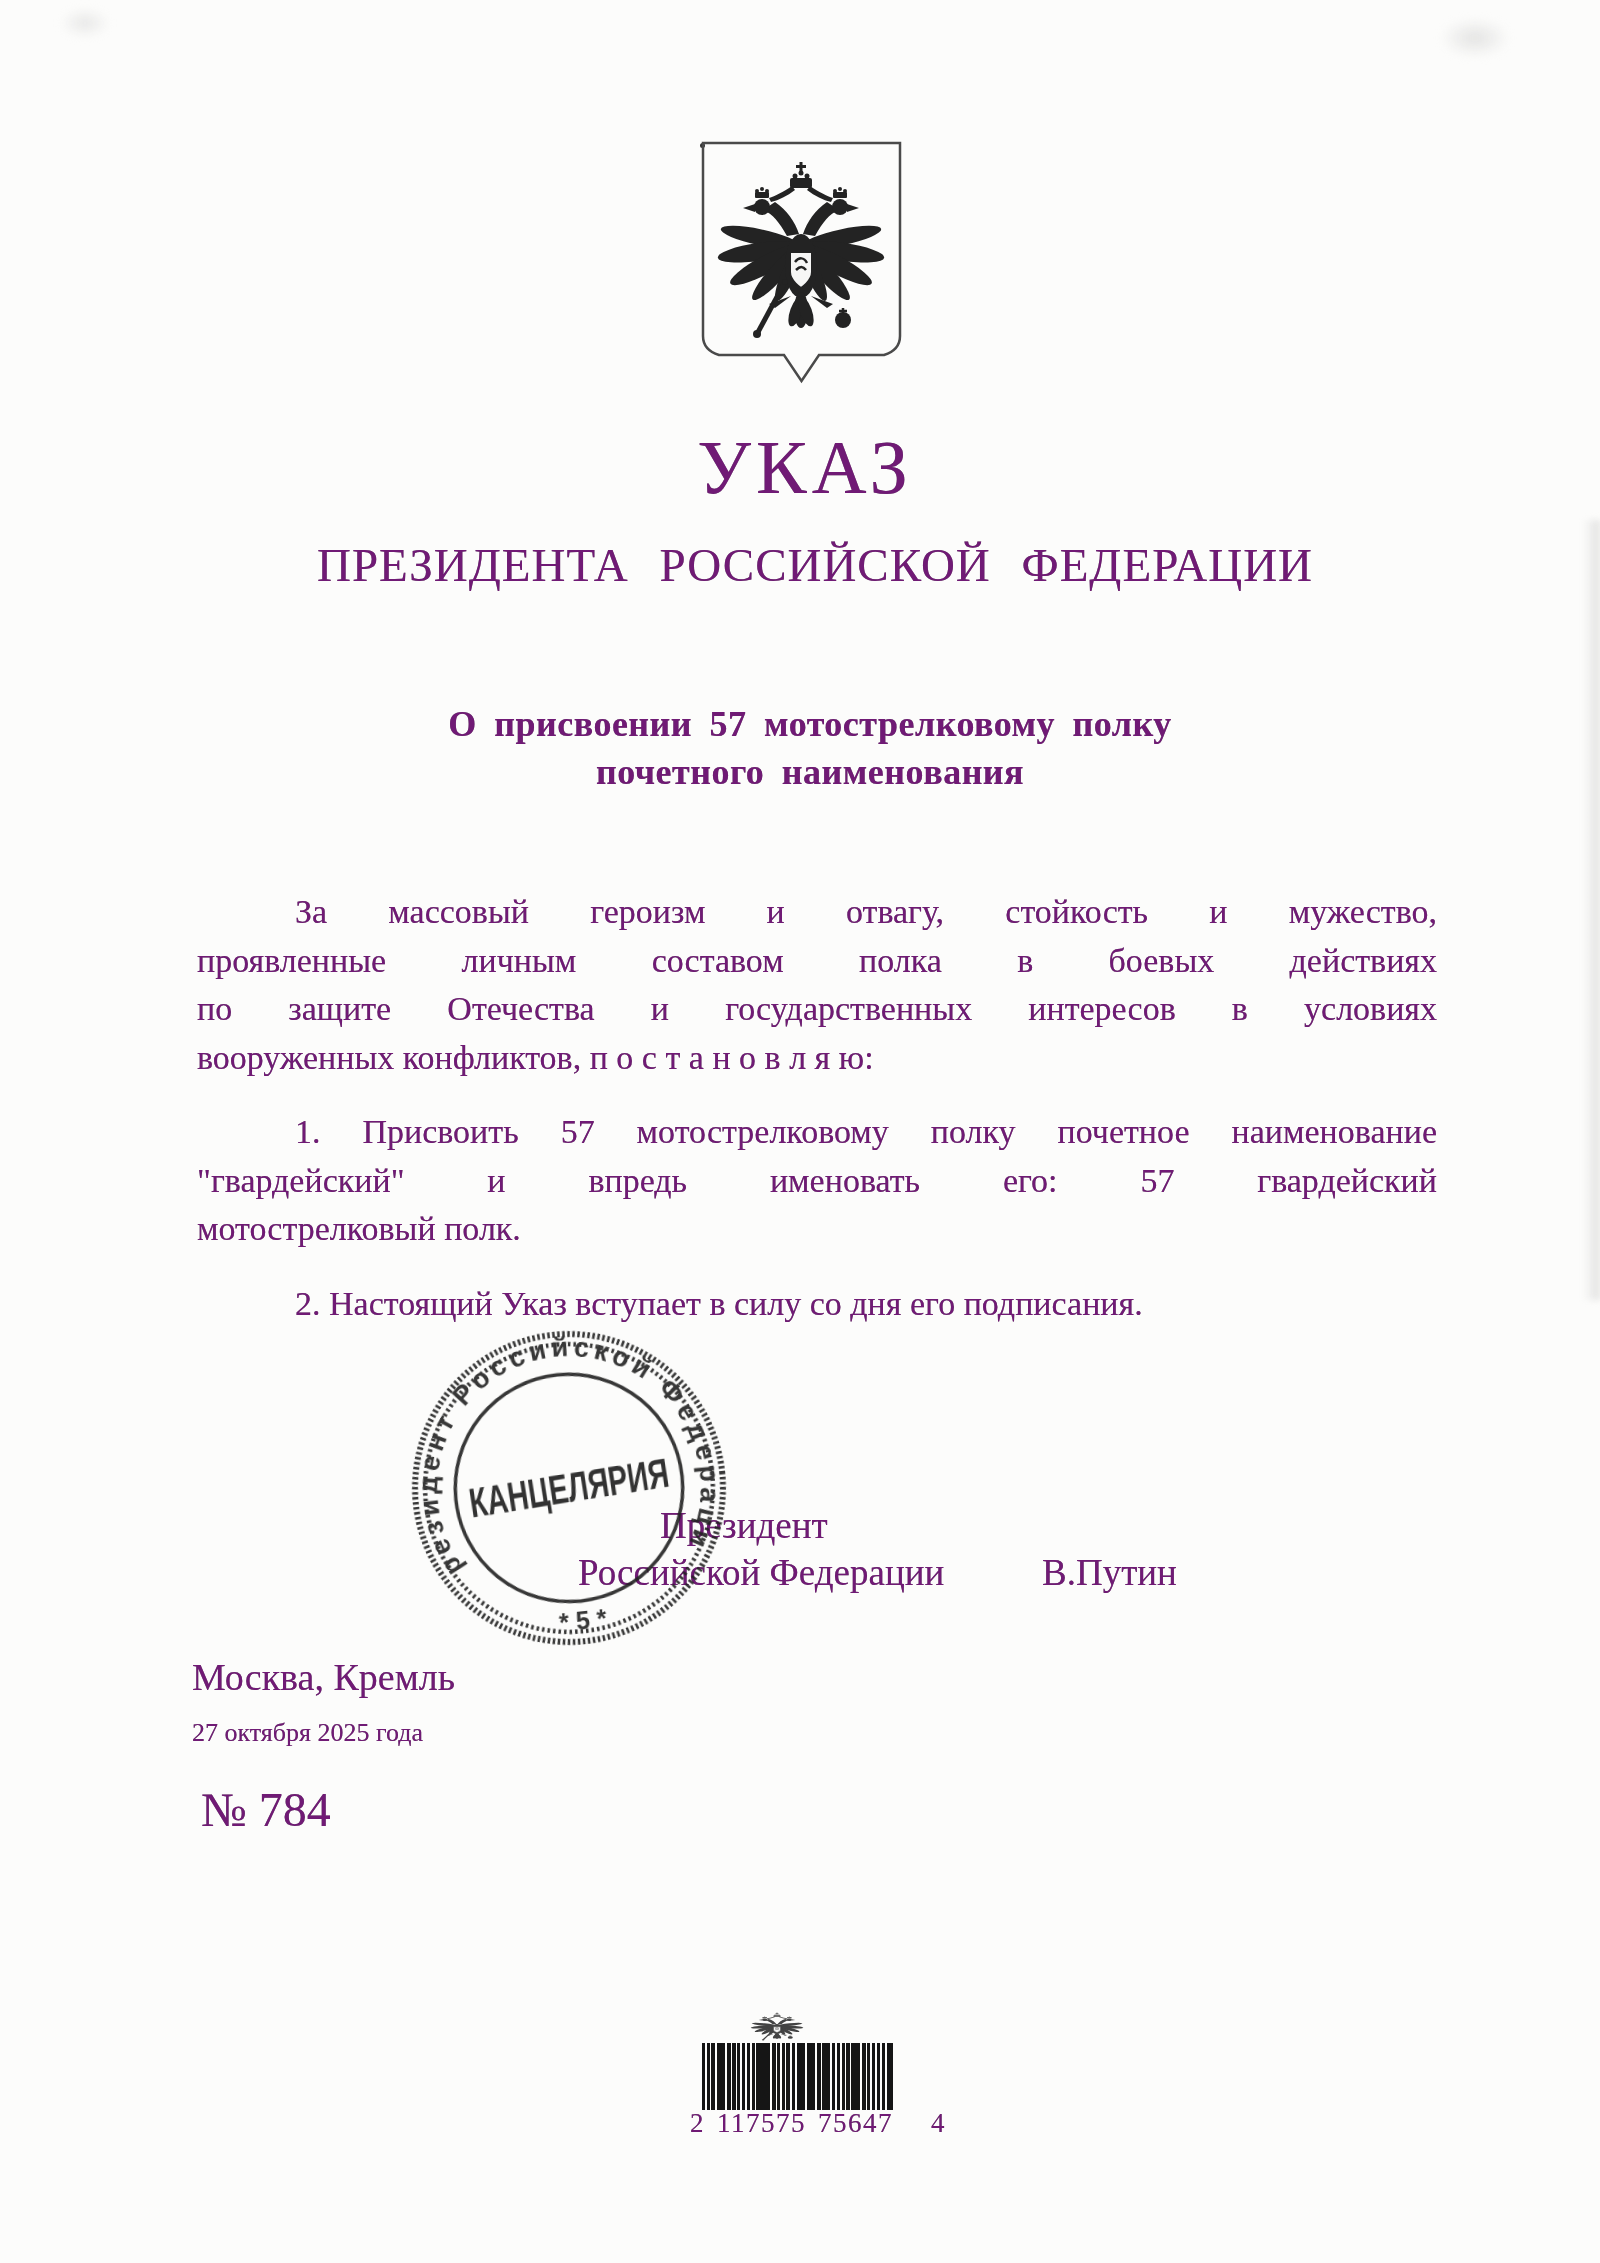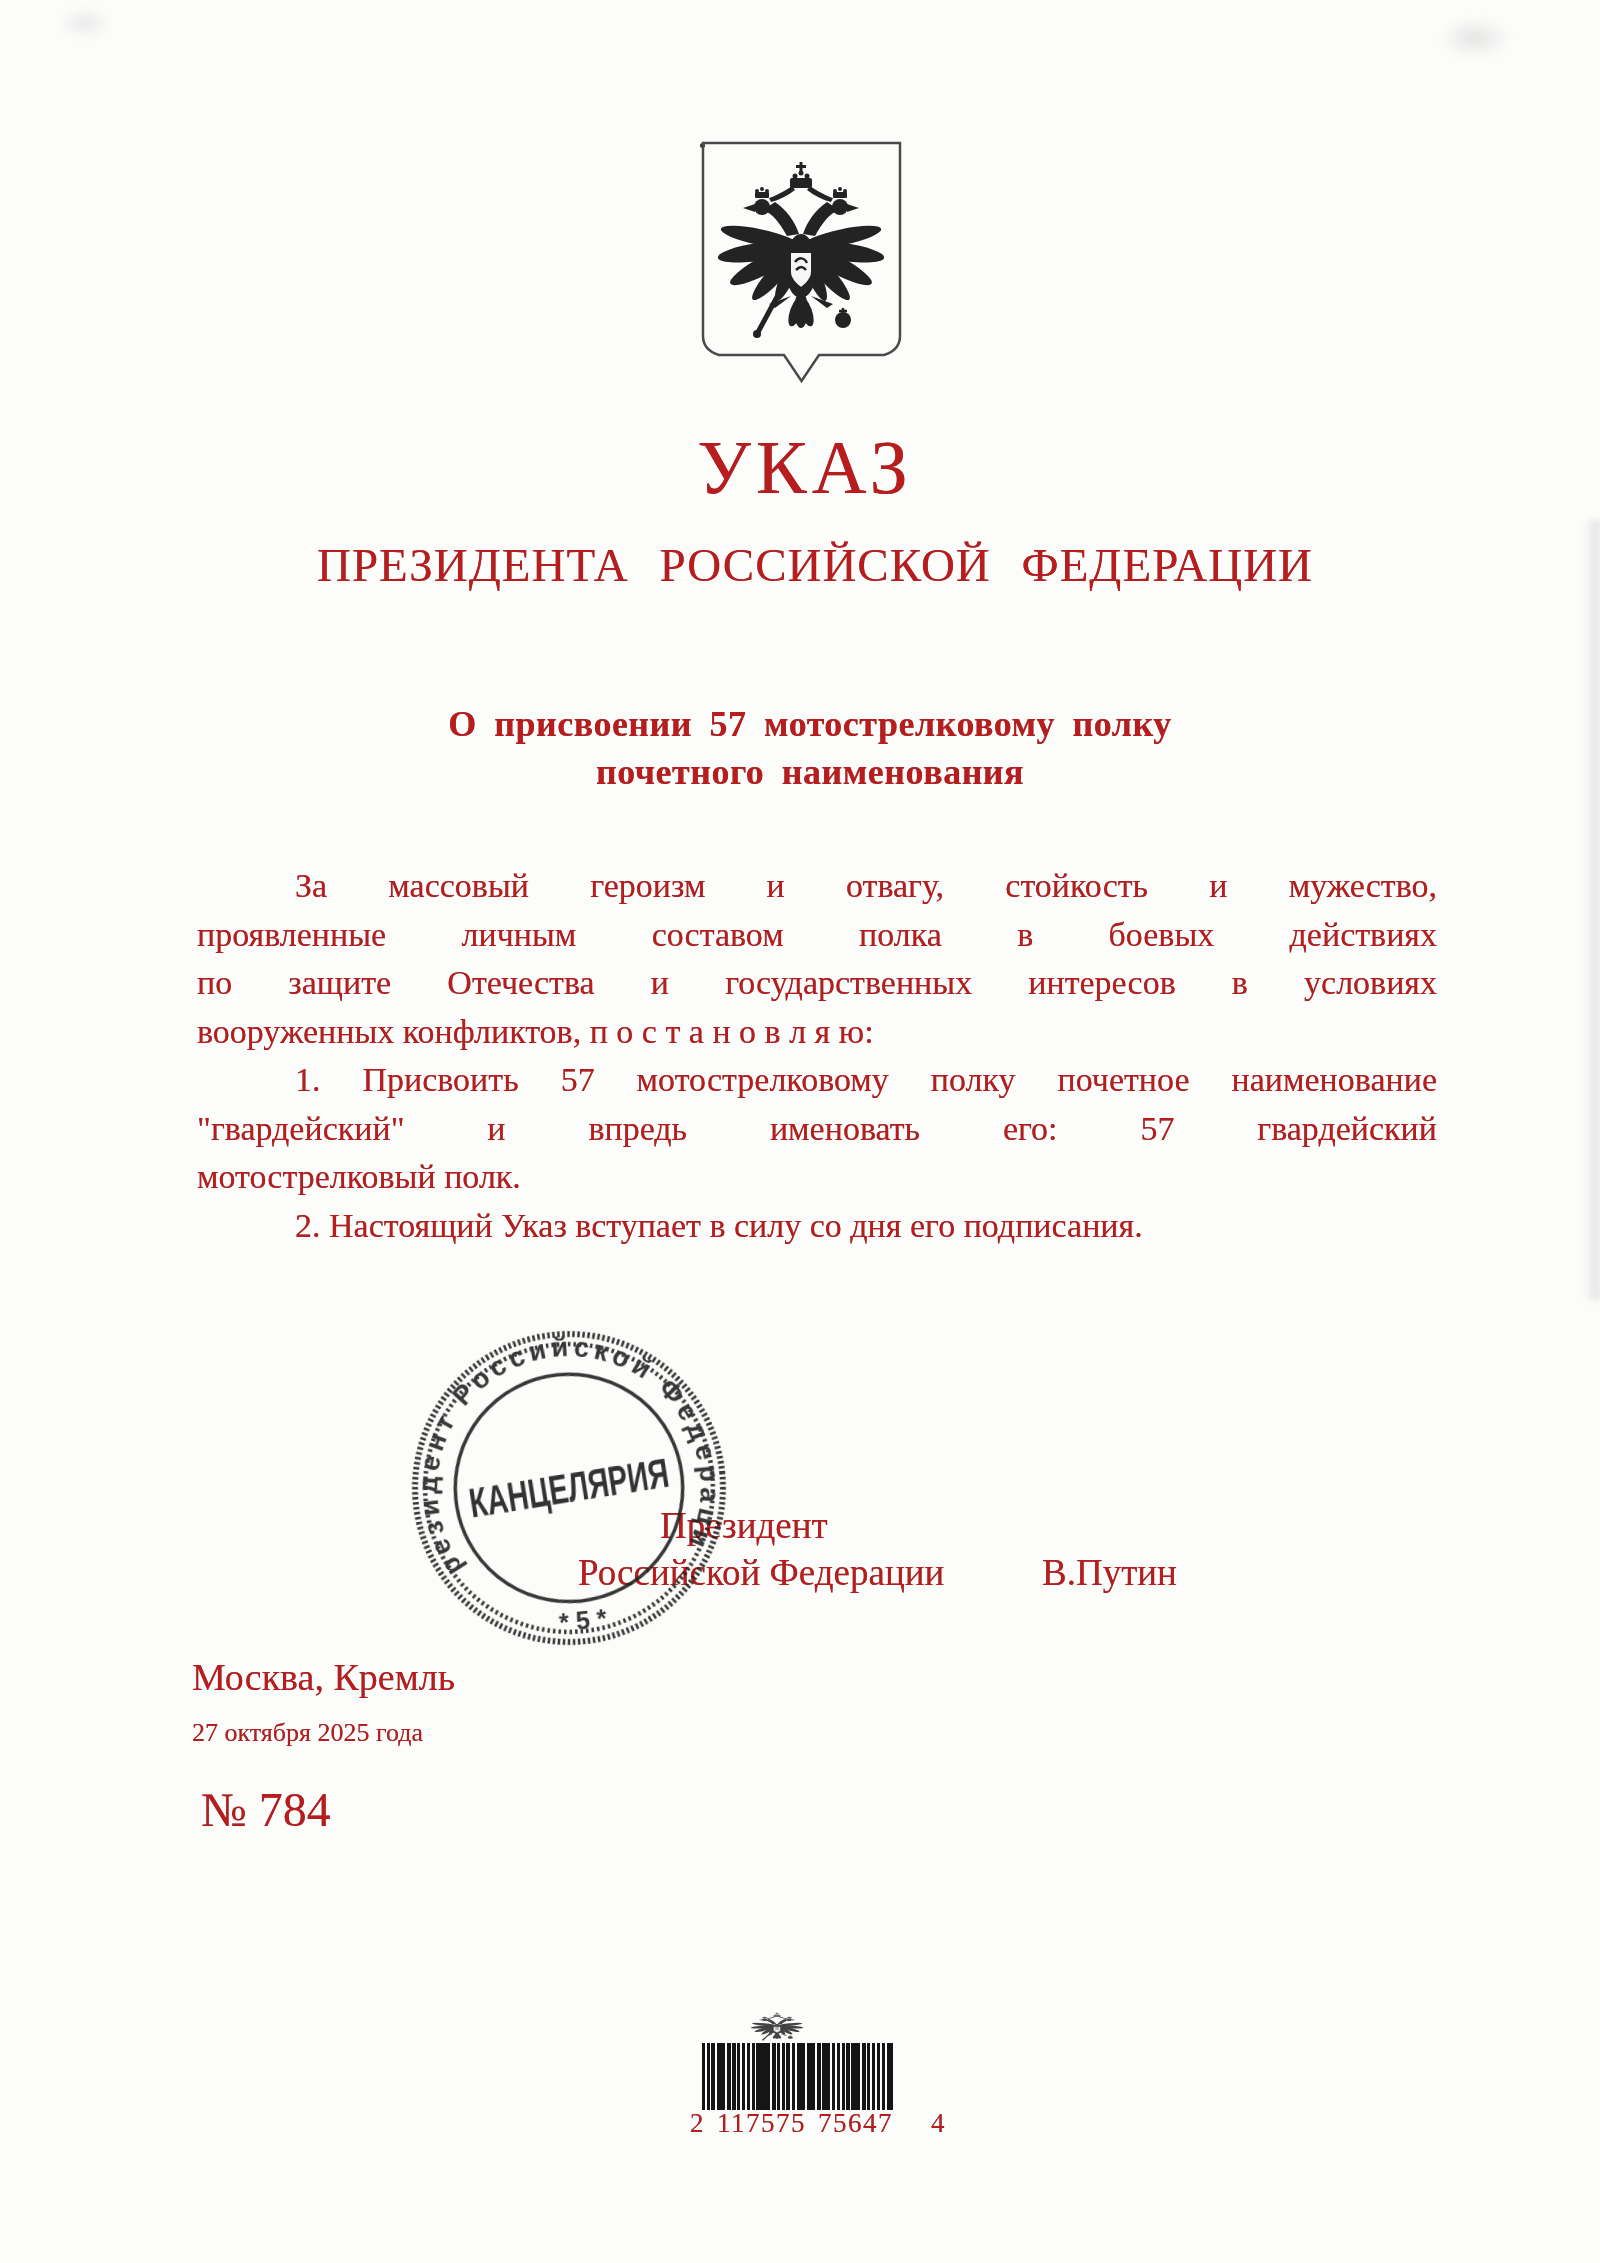--- a/index.html
+++ b/index.html
@@ -1,19 +1,19 @@
 <!DOCTYPE html>
 <html><head>
 <meta charset="utf-8">
 <style>
   html,body { margin:0; padding:0; background:#ffffff; }
   .page {
     position:relative; width:1600px; height:2263px;
     background:#fcfcfb; overflow:hidden;
-    font-family:"Liberation Serif", serif; color:#b91c1c;
+    font-family:"Liberation Serif", serif; color:#701a75;
   }
   .doc-text { text-shadow: 0 0 0.6px rgba(25,25,25,0.55); }
 
   
   .emblem-box { position:absolute; left:700px; top:140px; width:203px; height:250px; }
 
   
   .doc-type {
     position:absolute; left:0; top:424px; width:1610px;
     text-align:center; font-size:76px; letter-spacing:5px; font-weight:normal;
@@ -28,21 +28,21 @@
     word-spacing:8px; letter-spacing:0.5px;
   }
 
   
   .body-block {
     position:absolute; left:197px; top:862px; width:1240px;
     font-size:34px; line-height:48.5px;
   }
   .jl { text-align:justify; text-align-last:justify; }
   .ll { text-align:left; }
-  .ind { text-indent:98px; }
+  .ind { text-indent:98px;margin-top:26px; }
 
   
   .stamp { position:absolute; left:408px; top:1327px; width:322px; height:322px;
            transform:rotate(-6deg); opacity:0.9; filter:blur(0.3px); z-index:3; }
 
   
   .sig-line1 { position:absolute; left:660px; top:1504px; font-size:37px; z-index:1; }
   .sig-line2 { position:absolute; left:578px; top:1551px; font-size:37px; z-index:1; }
   .sig-name  { position:absolute; left:1042px; top:1551px; font-size:37px; z-index:1; }
 

